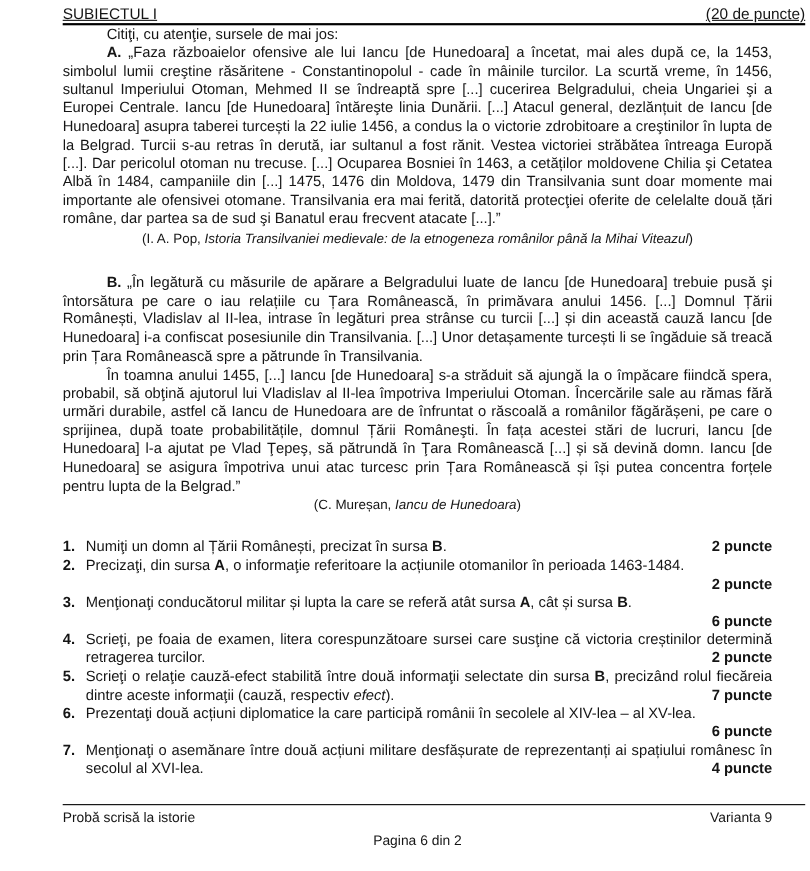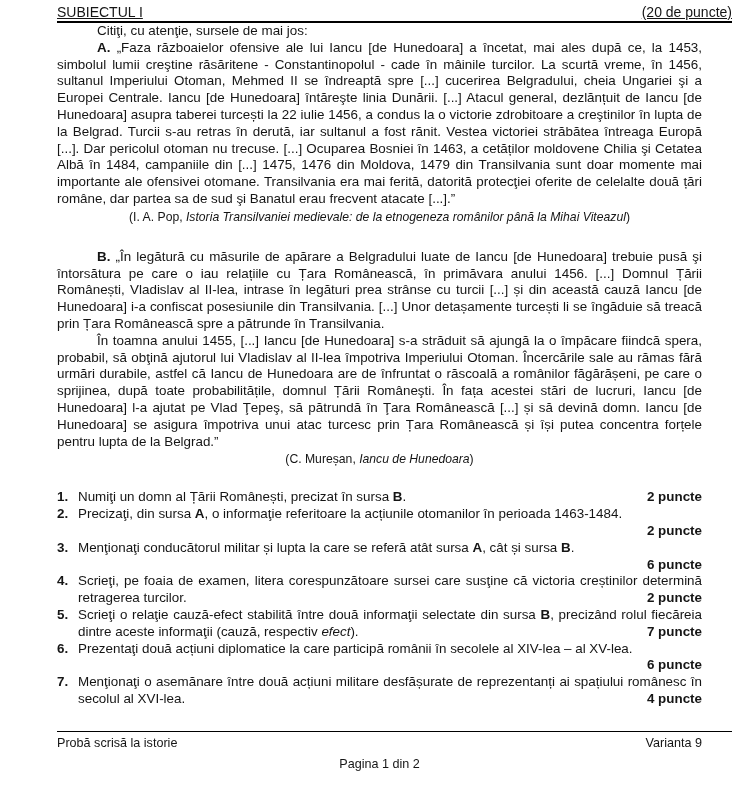--- a/index.html
+++ b/index.html
@@ -109,15 +109,15 @@
     <span class="pts pts-abs">4 puncte</span>
   </div>
 
   <div class="gap26"></div>
 
   <div class="footline"></div>
   <div class="footrow">
     <span>Probă scrisă la istorie</span>
     <span>Varianta 9</span>
   </div>
-  <div class="footcenter">Pagina 1 din 2</div>
+  <div class="footcenter">Pagina 6 din 2</div>
 
 </div>
 
 </body></html>

